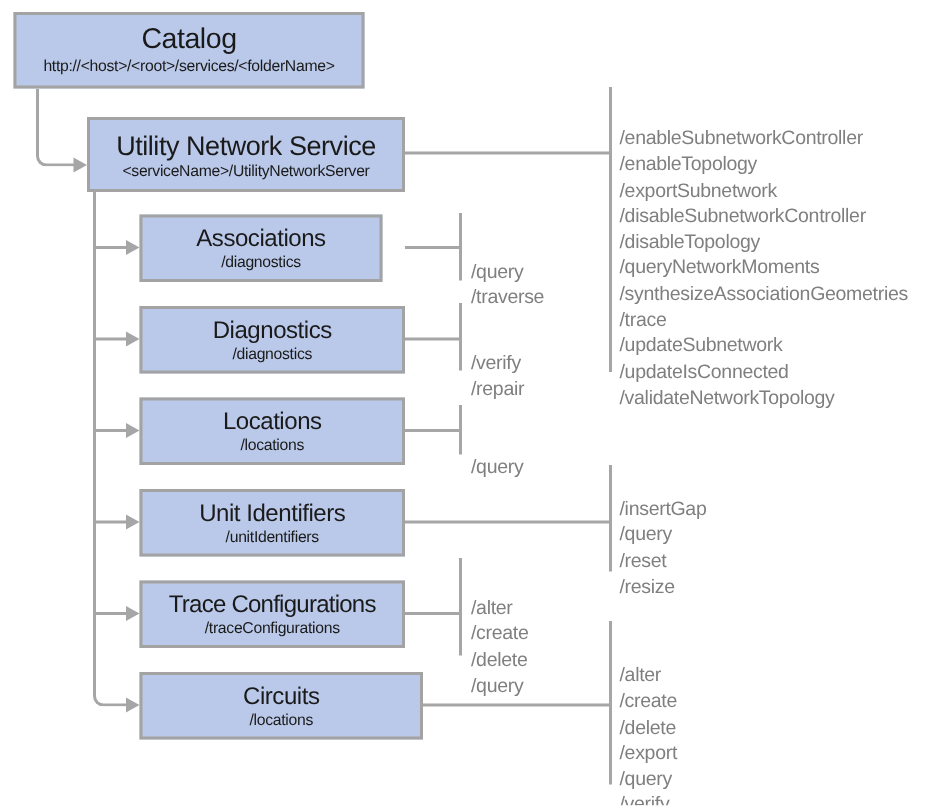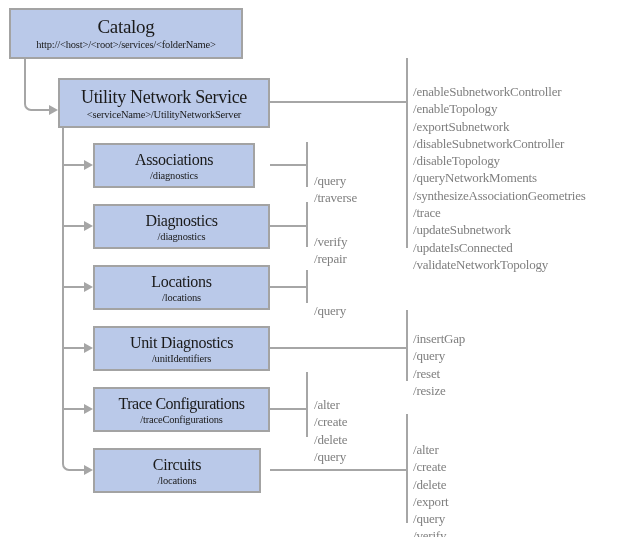--- a/index.html
+++ b/index.html
@@ -1,18 +1,18 @@
 <!DOCTYPE html>
 <html><head>
 <meta charset="utf-8">
 <style>
   html,body{margin:0;padding:0;background:#ffffff;}
   .canvas{
     position:relative;width:626px;height:537px;background:#ffffff;overflow:hidden;
-    font-family:Liberation Serif, serif;
+    font-family:Liberation Sans, sans-serif;
   }
   
   .node{
     position:absolute;box-sizing:border-box;
     background:#bac9e9;border:2px solid #a3a3a3;
     display:flex;flex-direction:column;align-items:center;justify-content:center;
     text-align:center;
   }
   .node-title{
     color:#1a1a1a;font-size:16px;line-height:19px;letter-spacing:-0.3px;white-space:nowrap;
@@ -107,30 +107,30 @@
     <div class="node-title">Diagnostics</div>
     <div class="node-subtitle">/diagnostics</div>
   </div>
 
   <div class="node" style="left:93px;top:265px;width:177px;height:45px">
     <div class="node-title">Locations</div>
     <div class="node-subtitle">/locations</div>
   </div>
 
   <div class="node" style="left:93px;top:326px;width:177px;height:45px">
-    <div class="node-title">Unit Diagnostics</div>
+    <div class="node-title">Unit Identifiers</div>
     <div class="node-subtitle">/unitIdentifiers</div>
   </div>
 
   <div class="node" style="left:93px;top:387px;width:177px;height:45px">
     <div class="node-title" style="letter-spacing:-0.5px">Trace Configurations</div>
     <div class="node-subtitle">/traceConfigurations</div>
   </div>
 
-  <div class="node" style="left:93px;top:448px;width:168px;height:45px">
+  <div class="node" style="left:93px;top:448px;width:189px;height:45px">
     <div class="node-title">Circuits</div>
     <div class="node-subtitle">/locations</div>
   </div>
 
   <div class="ops" style="left:413px;top:59px">/enableSubnetworkController
 /enableTopology
 /exportSubnetwork
 /disableSubnetworkController
 /disableTopology
 /queryNetworkMoments

